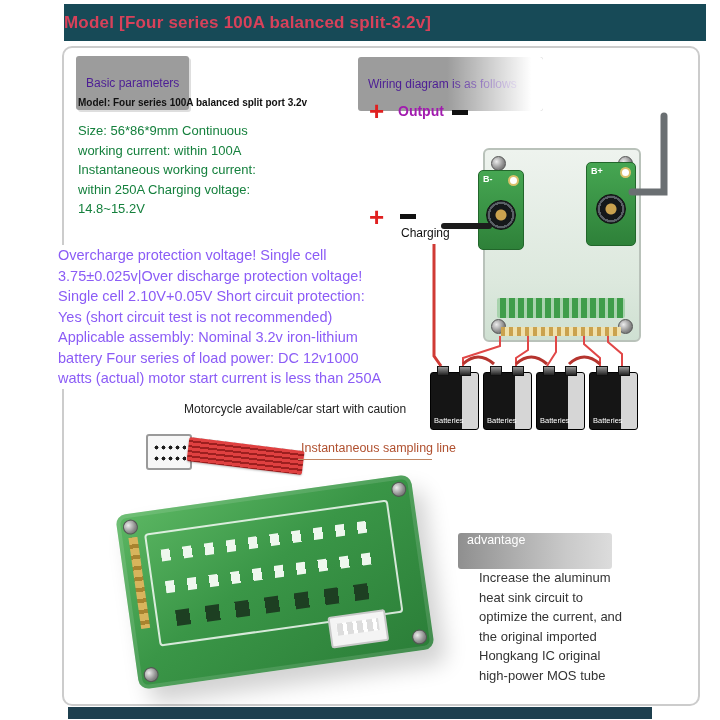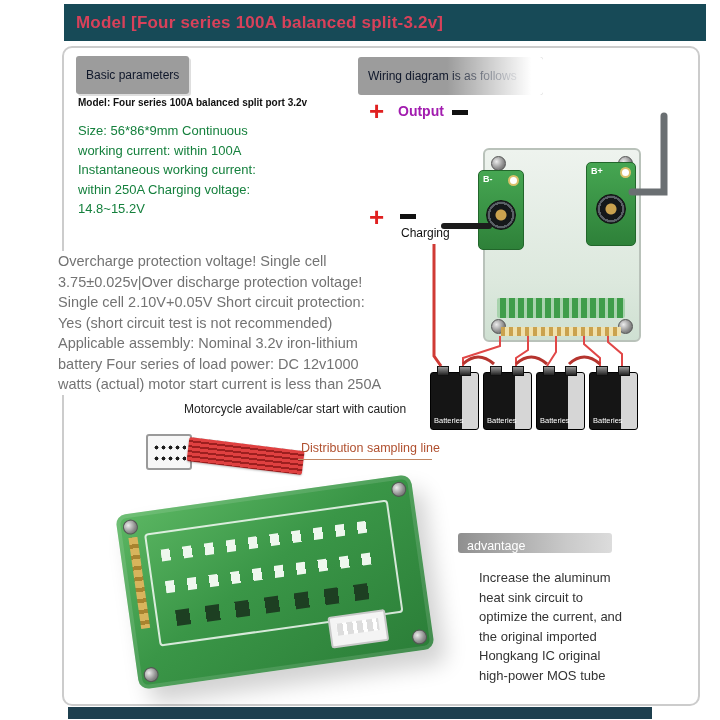--- a/index.html
+++ b/index.html
@@ -2,42 +2,42 @@
 <html><head>
 <meta charset="utf-8">
 <style>
   html,body { margin:0; padding:0; background:#fff; }
   .canvas { position:relative; width:720px; height:720px; background:#ffffff;
             font-family:"Liberation Sans", sans-serif; overflow:hidden; }
 
   
   .header { position:absolute; left:64px; top:4px; width:642px; height:37px;
             background:#174a57; display:flex; align-items:center; }
-  .title  { color:#d8415a; font-size:17px; font-weight:700; padding-left:12px; letter-spacing:.2px; }
+  .title  { color:#d8415a; font-size:17px; font-weight:700; letter-spacing:.2px; }
 
   
   .frame { position:absolute; left:62px; top:46px; width:634px; height:656px;
            border:2px solid #cccccc; border-radius:10px; }
 
   
-  .badge { position:absolute; background:#9c9c9c; color:#0f172a; font-size:12px;
-           padding:12px 10px; border-radius:3px; white-space:nowrap; }
+  .badge { position:absolute; background:#9c9c9c; color:#4c1d95; font-size:12px;
+           padding:20px 10px; border-radius:3px; white-space:nowrap; }
   .badge-basic  { left:76px; top:56px; box-shadow:2px 2px 0 #dedede; }
   .badge-wiring { left:358px; top:57px; padding-right:26px; }
   .fadeover { position:absolute; top:0; bottom:0; right:0; width:52%;
               background:linear-gradient(90deg, rgba(255,255,255,0), #ffffff 88%);
               border-radius:0 3px 3px 0; }
 
   
   .model-line { position:absolute; left:78px; top:97px; font-size:10px; color:#111;font-weight:bold; }
   .size-block { position:absolute; left:78px; top:121px; font-size:13px; line-height:1.5;
                 color:#15803d; white-space:pre-line; }
   .charging-line { position:absolute; left:78px; top:220px; font-size:13px; color:#111; }
-  .protection-block { position:absolute; left:58px; top:251px; width:382px; font-size:14.5px;
-                line-height:1.42; color:#737373; white-space:pre-line; background:#fff; }
+  .protection-block { position:absolute; left:58px; top:245px; width:382px; font-size:14.5px;
+                line-height:1.42; color:#8b5cf6; white-space:pre-line; background:#fff; }
   .caution-line { position:absolute; left:184px; top:402px; font-size:12px; color:#222; }
 
   
   .plus { position:absolute; color:#e02020; font-size:26px; font-weight:700; line-height:1; }
   .output-plus   { left:369px; top:98px; }
   .charging-plus { left:369px; top:204px; }
   .minusbar { position:absolute; width:16px; height:5px; background:#111; font-size:0; }
   .output-minus   { left:452px; top:110px; }
   .charging-minus { left:400px; top:214px; }
   .output-label   { position:absolute; left:398px; top:103px; font-size:14px; font-weight:700; color:#a21caf; }
@@ -108,24 +108,24 @@
   .chiprow { position:absolute; left:46px; top:102px; width:200px; height:16px;
            background:repeating-linear-gradient(90deg,#1d3f22 0 14px, transparent 14px 30px); }
   .gold  { position:absolute; left:10px; top:24px; width:9px; height:92px;
            background:repeating-linear-gradient(180deg,#d8b45c 0 7px,#a8832f 7px 11px); }
   .jst   { position:absolute; right:44px; bottom:14px; width:54px; height:28px;
            background:#f4f4f4; border:2px solid #c9c9c9; border-radius:3px; }
   .jst::after { content:''; position:absolute; left:6px; right:6px; top:6px; bottom:10px;
            background:repeating-linear-gradient(90deg,#ddd 0 6px,#fff 6px 10px); }
 
   
-  .badge-adv { position:absolute; left:458px; top:533px; width:154px; height:20px;
+  .badge-adv { position:absolute; left:458px; top:533px; width:154px; height:36px;
                background:linear-gradient(90deg,#8f8f8f,#c9c9c9 70%,#dcdcdc);
                border-radius:3px; color:#fff; font-size:12.5px;
-               display:flex; align-items:flex-end; padding-left:9px; box-sizing:border-box; }
+               display:flex; align-items:flex-start; padding-left:9px; box-sizing:border-box; }
   .adv-text { position:absolute; left:479px; top:568px; font-size:13px; line-height:1.5;
               color:#333; white-space:pre-line; }
 
   .footer-bar { position:absolute; left:68px; top:707px; width:584px; height:12px; background:#1e3f4e; }
 
   .wires { position:absolute; left:0; top:0; pointer-events:none; }
 </style>
 </head>
 <body>
 
@@ -218,21 +218,21 @@
     <path d="M608 336 V342 L622 354 V366" stroke="#e14747" stroke-width="2" fill="none"></path>
     <path d="M463 364 Q478 350 494 364" stroke="#b5342e" stroke-width="3" fill="none"></path>
     <path d="M516 364 Q531 350 547 364" stroke="#b5342e" stroke-width="3" fill="none"></path>
     <path d="M569 364 Q584 350 600 364" stroke="#b5342e" stroke-width="3" fill="none"></path>
   </svg>
 
   <div class="conn-housing">
     <div class="conn-grid"></div>
   </div>
   <div class="ribbon"></div>
-  <span class="sampling-label">Distribution sampling line</span>
+  <span class="sampling-label">Instantaneous sampling line</span>
   <div class="sampling-leader"></div>
 
   <div class="photo">
     <div class="screw s1"></div>
     <div class="screw s2"></div>
     <div class="screw s3"></div>
     <div class="screw s4"></div>
     <div class="silk"></div>
     <div class="pads1"></div>
     <div class="pads2"></div>

